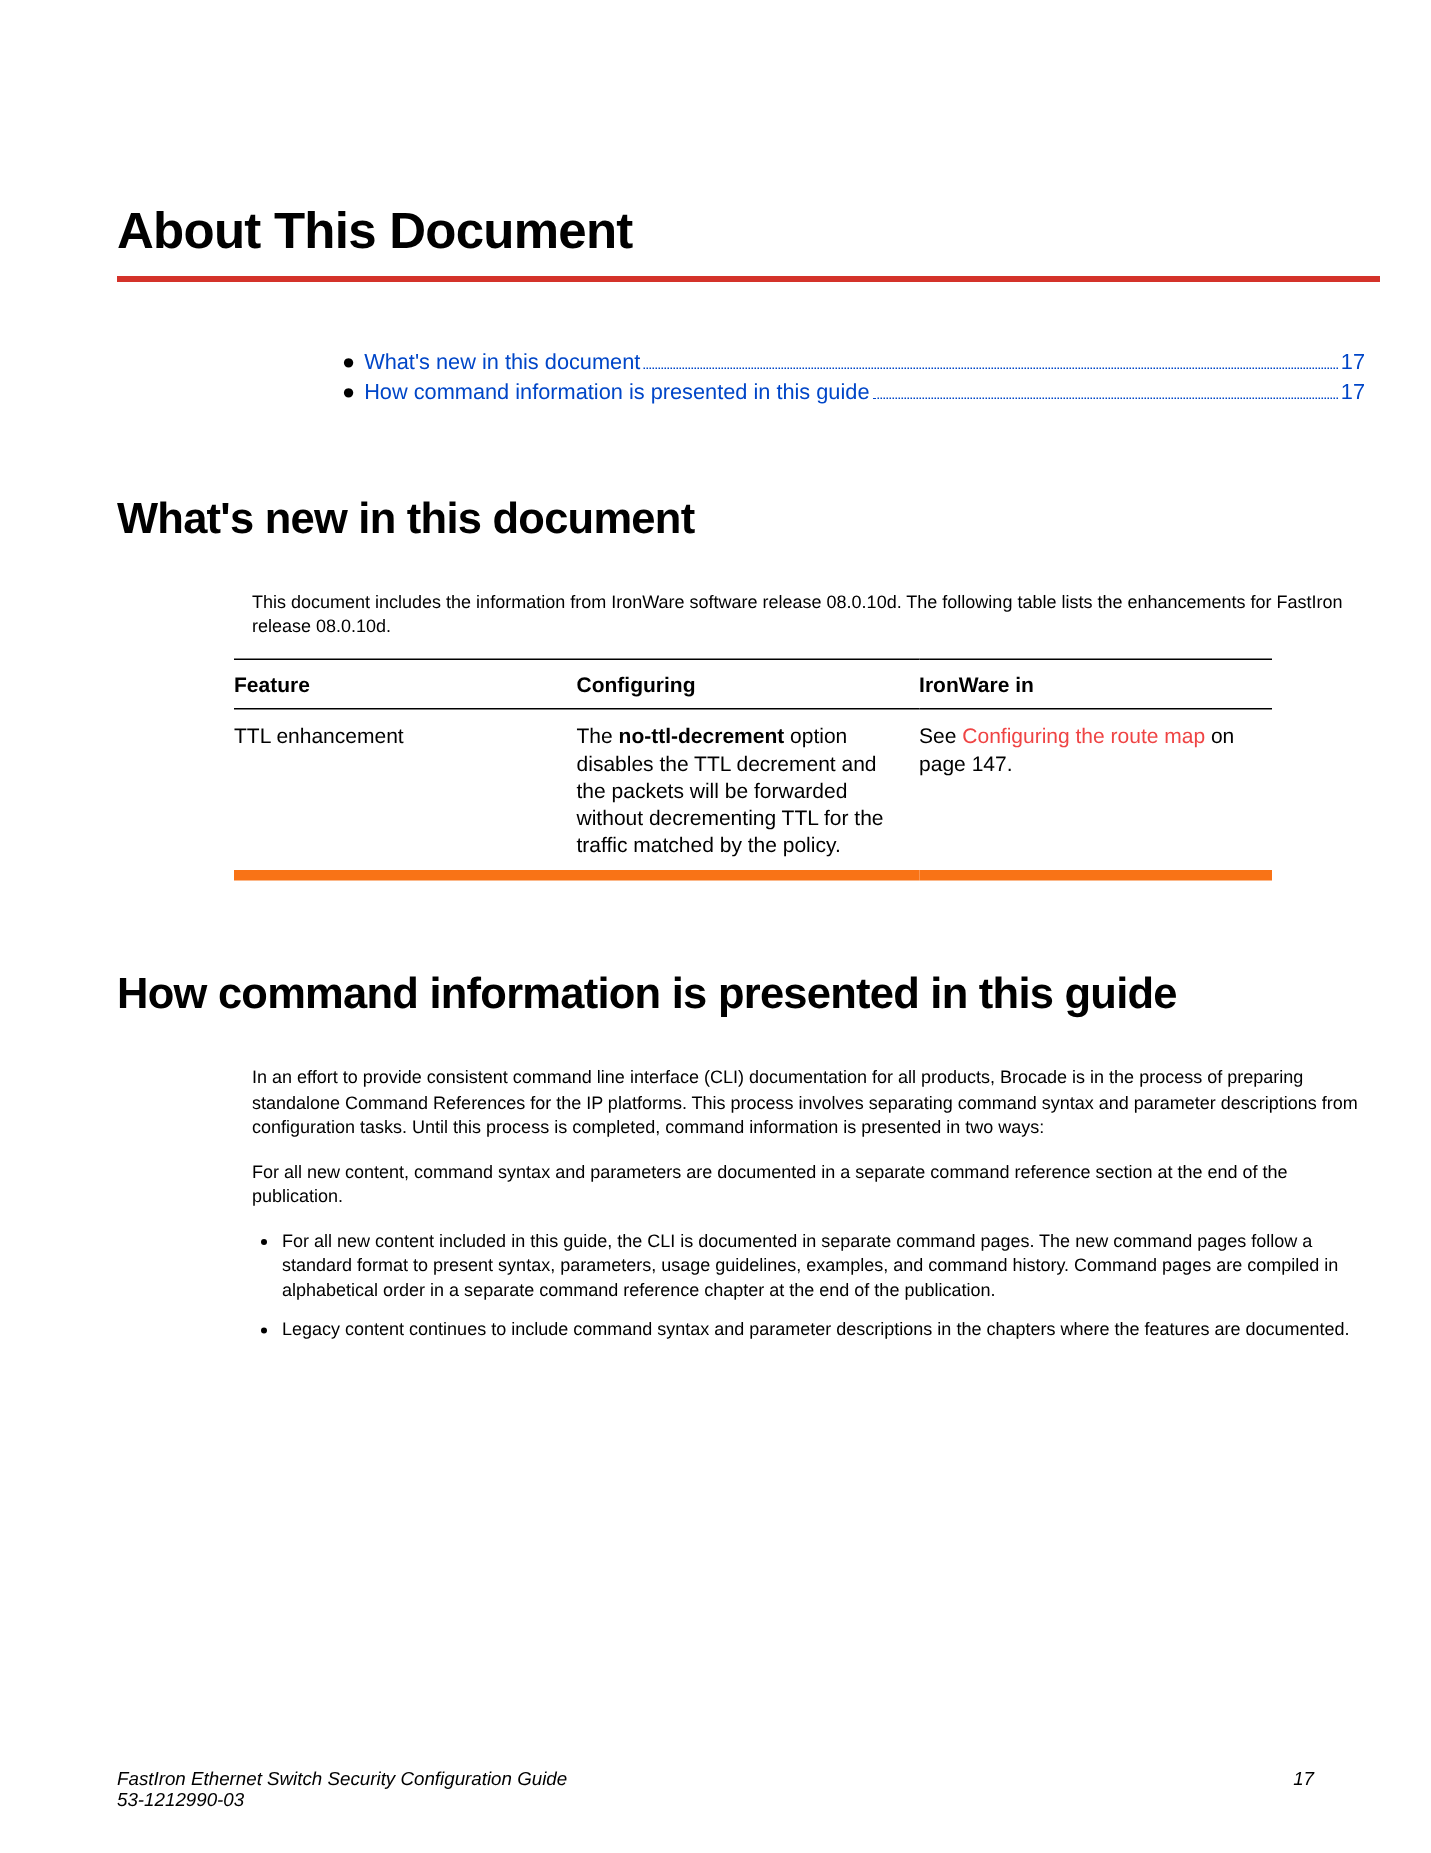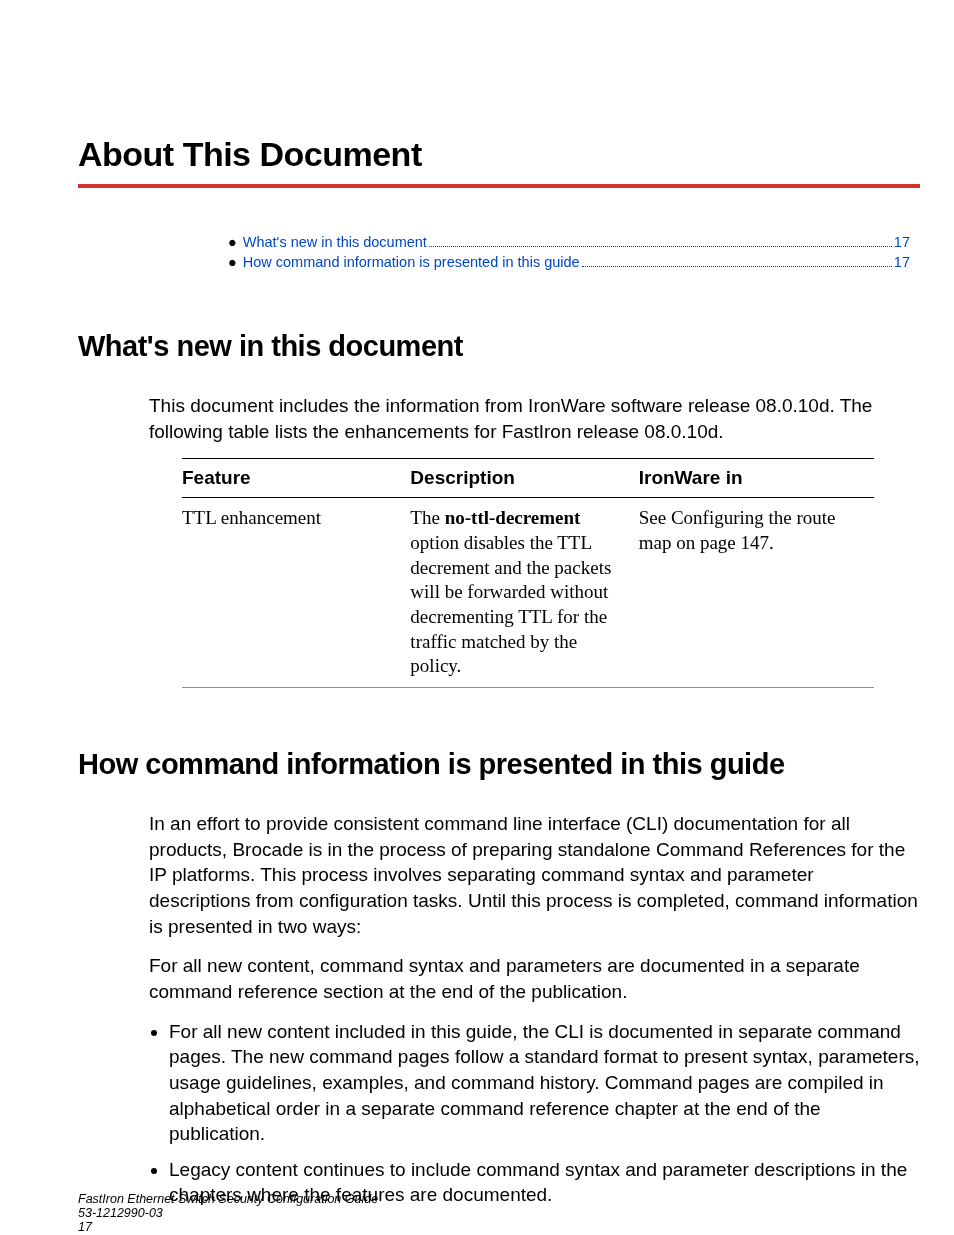--- a/index.html
+++ b/index.html
@@ -52,72 +52,70 @@
   .toc-page { color: #0046c8; }
   .section-title {
     font-family: "Arial Narrow", Arial, sans-serif;
     font-stretch: condensed;
     font-size: 29px;
     font-weight: 700;
     margin: 0 0 30px 0;
     letter-spacing: -0.5px;
   }
   .body-text {
-    margin-left: 71px;
+    margin-left: 90px;
     margin-right: 0;
-    font-size: 19px;
+    font-size: 12px;
     line-height: 1.35;
   }
   .body-text p { margin: 0 0 14px 0; }
   .table-caption {
     margin-left: 150px;
     font-size: 14px;
     margin-bottom: 4px;
   }
   .table-caption .label { font-weight: 700; margin-right: 8px; }
   table.summary {
-    margin-left: 104px;
+    margin-left: 78px;
     width: calc(100% - 150px);
     border-collapse: collapse;
-    font-size: 19px;
+    font-size: 14px;
     margin-bottom: 60px;
   }
   table.summary th {
     text-align: left;
     font-weight: 700;
     padding: 8px 6px 8px 0;
     border-top: 1.5px solid #000;
     border-bottom: 1px solid #000;
   }
   table.summary td {
     vertical-align: top;
     padding: 8px 16px 8px 0;
-    border-bottom: 1px solid #f97316;
+    border-bottom: 7px solid #f97316;
     line-height: 1.3;
-    font-family: Liberation Serif, serif;
   }
   ul.body-list {
     margin: 0 0 14px 0;
     padding-left: 20px;
   }
   ul.body-list li {
     margin-bottom: 10px;
     line-height: 1.35;
   }
-  .link { color: #000000; }
+  .link { color: #ef4444; }
   .footer {
     position: absolute;
     left: 78px;
     right: 78px;
     bottom: 28px;
     display: flex;
     justify-content: space-between;
     font-size: 12.5px;
     font-style: italic;
-    flex-direction: column;
   }
   .footer .right { font-style: italic; }
   .bold { font-weight: 700; }
 </style>
 </head>
 <body>
 
 <div class="page">
 
   <h1 class="chapter-title">About This Document</h1>
@@ -143,21 +141,21 @@
 
   <div class="body-text">
     <p>This document includes the information from IronWare software release 08.0.10d. The following table lists the enhancements for FastIron release 08.0.10d.</p>
   </div>
 
 
   <table class="summary">
     <thead>
       <tr>
         <th style="width:33%">Feature</th>
-        <th style="width:33%">Description</th>
+        <th style="width:33%">Configuring</th>
         <th style="width:34%">IronWare in</th>
       </tr>
     </thead>
     <tbody>
       <tr>
         <td>TTL enhancement</td>
         <td>
           <span>The </span><span class="bold">no-ttl-decrement</span><span> option disables the TTL decrement and the packets will be forwarded without decrementing TTL for the traffic matched by the policy.</span>
         </td>
         <td>

